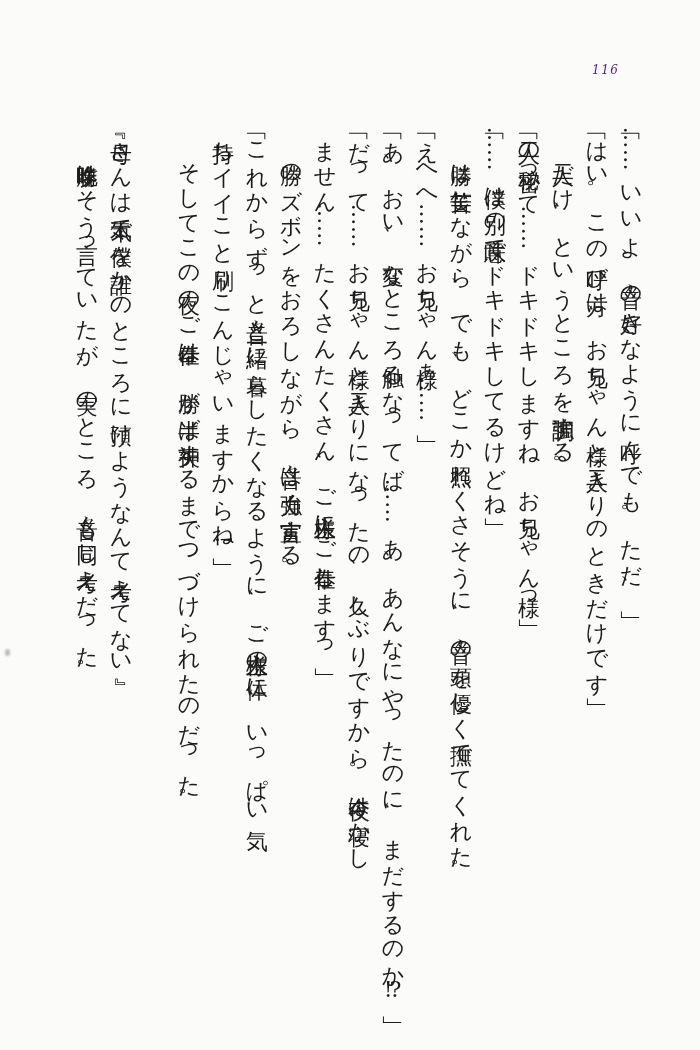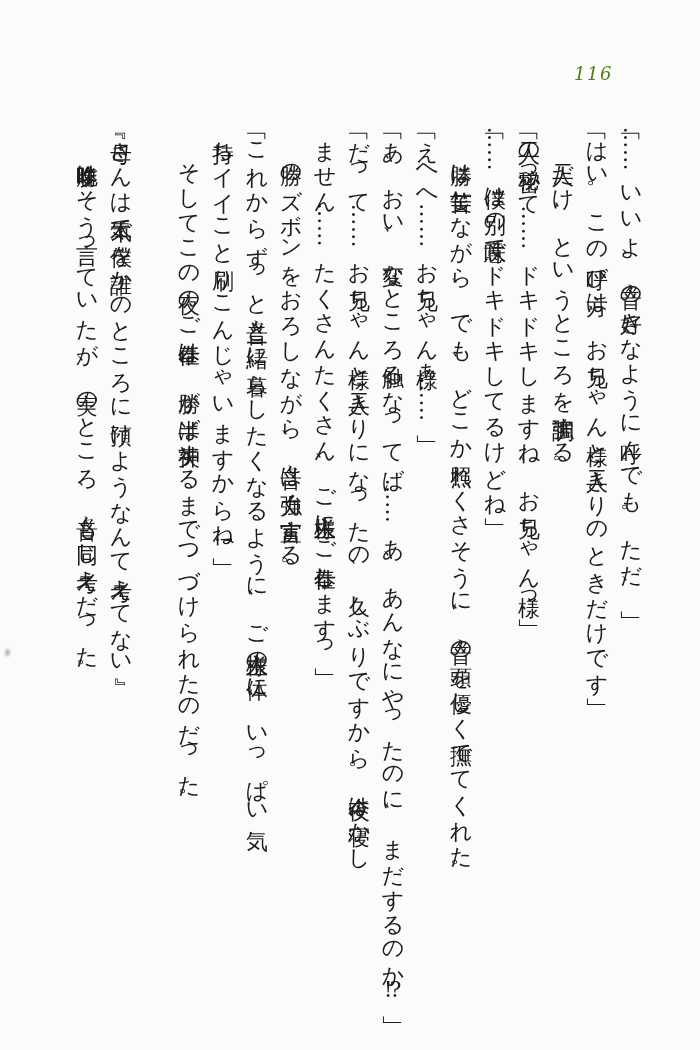--- a/index.html
+++ b/index.html
@@ -15,25 +15,25 @@
     font-family: "DejaVu Serif", "Liberation Serif", serif;
   }
   .page {
     position: absolute;
     inset: 0;
     background: #fbfbfa;
   }
   .page-number {
     position: absolute;
     top: 63px;
-    left: 574px;
-    font-size: 18px;
+    left: 592px;
+    font-size: 12px;
     font-style: italic;
     letter-spacing: 1.5px;
-    color: #4d7c0f;
+    color: #4c1d95;
     font-family: "DejaVu Serif", "Liberation Serif", serif;
   }
   .text-block {
     position: absolute;
     top: 126px;
     left: 70px;
     width: 578px;
     height: 920px;
     writing-mode: vertical-rl;
     text-orientation: mixed;

